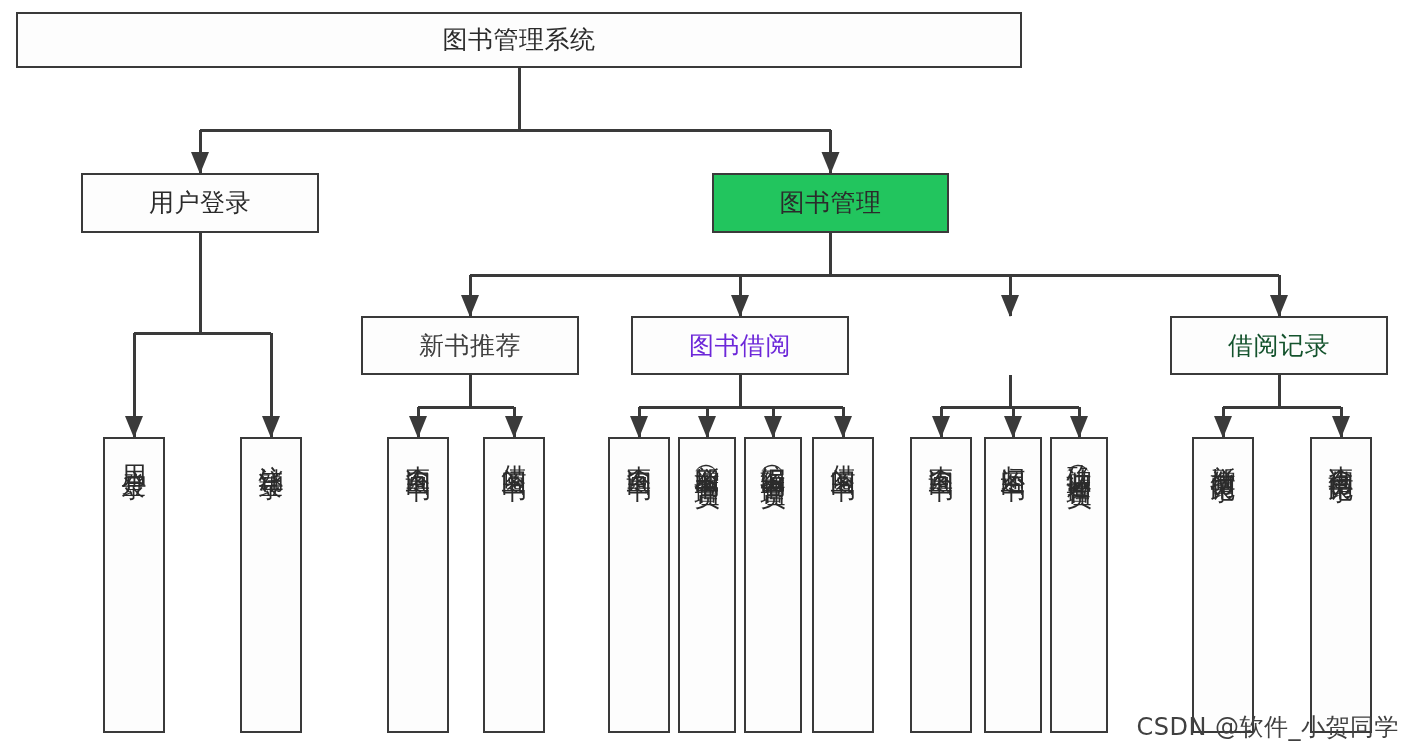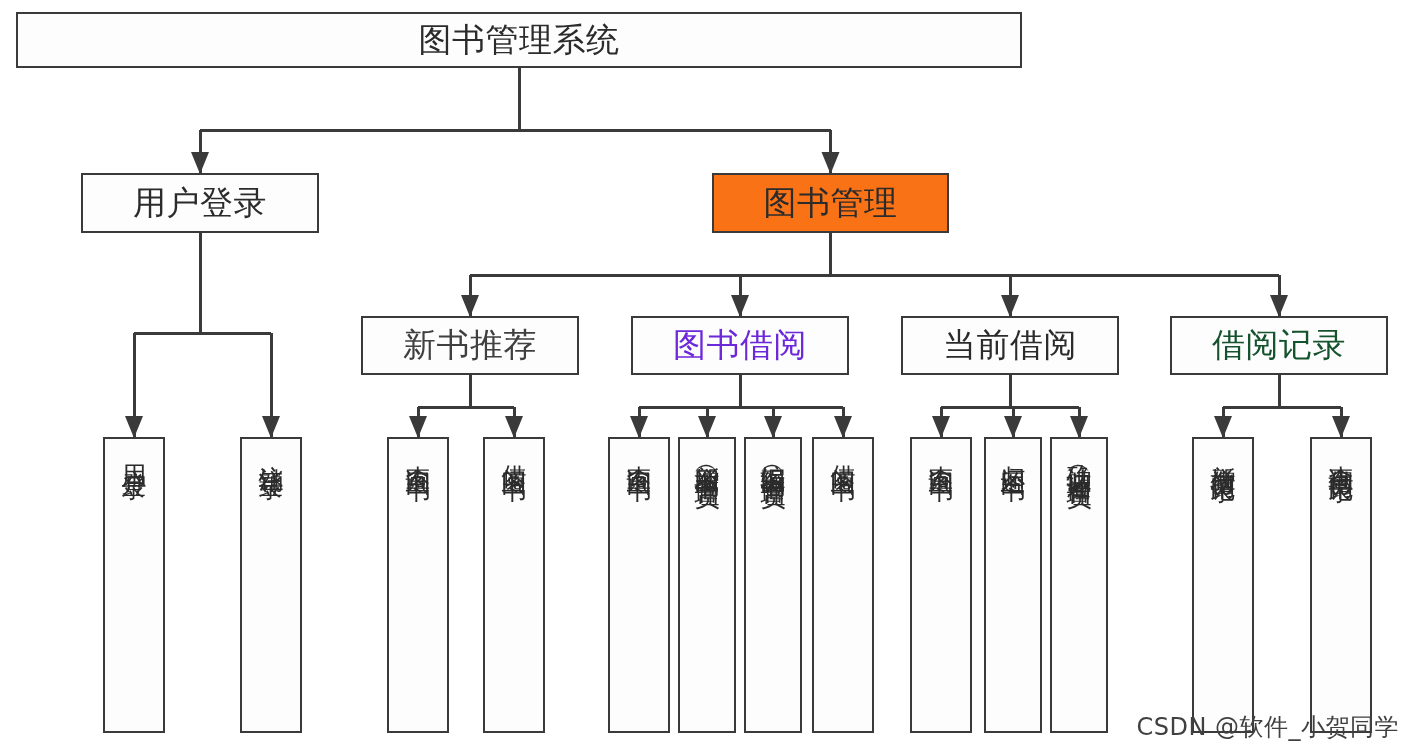--- a/index.html
+++ b/index.html
@@ -35,21 +35,21 @@
     justify-content: center;
     color: #2b2b2b;
   }
   .node .label {
     display: block;
     text-align: center;
     line-height: 1.18;
     letter-spacing: 0.5px;
   }
   .node.horiz .label {
-    font-size: 33px;
+    font-size: 25px;
   }
   .node.vert {
     align-items: flex-start;
     justify-content: center;
     padding-top: 6px;
   }
   .node.vert .label {
     writing-mode: vertical-rl;
     text-orientation: upright;
     font-size: 25px;
@@ -131,33 +131,30 @@
       <polygon points="1332,416 1350,416 1341,438" fill="#3a3a3a"></polygon>
     </svg>
 
   <div class="node horiz" style="left: 16px; top: 12px; width: 1006px; height: 56px; border-color: rgb(58, 58, 58); background: rgb(253, 253, 253); color: rgb(43, 43, 43);">
     <span class="label">图书管理系统</span>
   </div>
 
   <div class="node horiz" style="left: 81px; top: 173px; width: 238px; height: 60px; border-color: rgb(58, 58, 58); background: rgb(253, 253, 253); color: rgb(43, 43, 43);">
     <span class="label">用户登录</span>
   </div>
-  <div class="node horiz" style="left: 712px; top: 173px; width: 237px; height: 60px; border-color: rgb(58, 58, 58); background: #f97316; color: rgb(43, 43, 43);">
+  <div class="node horiz" style="left: 712px; top: 173px; width: 237px; height: 60px; border-color: rgb(58, 58, 58); background: #22c55e; color: rgb(43, 43, 43);">
     <span class="label">图书管理</span>
   </div>
 
   <div class="node horiz" style="left: 361px; top: 316px; width: 218px; height: 59px; border-color: rgb(58, 58, 58); background: rgb(253, 253, 253); color: #404040;">
     <span class="label">新书推荐</span>
   </div>
   <div class="node horiz" style="left: 631px; top: 316px; width: 218px; height: 59px; border-color: rgb(58, 58, 58); background: rgb(253, 253, 253); color: #6d28d9;">
     <span class="label">图书借阅</span>
   </div>
-  <div class="node horiz" style="left: 901px; top: 316px; width: 218px; height: 59px; border-color: rgb(58, 58, 58); background: rgb(253, 253, 253); color: rgb(43, 43, 43);">
-    <span class="label">当前借阅</span>
-  </div>
   <div class="node horiz" style="left: 1170px; top: 316px; width: 218px; height: 59px; border-color: rgb(58, 58, 58); background: rgb(253, 253, 253); color: #14532d;">
     <span class="label">借阅记录</span>
   </div>
 
   <div class="node vert" style="left: 103px; top: 437px; width: 62px; height: 296px; border-color: rgb(58, 58, 58); background: rgb(253, 253, 253); color: rgb(43, 43, 43);">
     <span class="label">用户登录</span>
   </div>
   <div class="node vert" style="left: 240px; top: 437px; width: 62px; height: 296px; border-color: rgb(58, 58, 58); background: rgb(253, 253, 253); color: rgb(43, 43, 43);">
     <span class="label">注销登录</span>
   </div>

